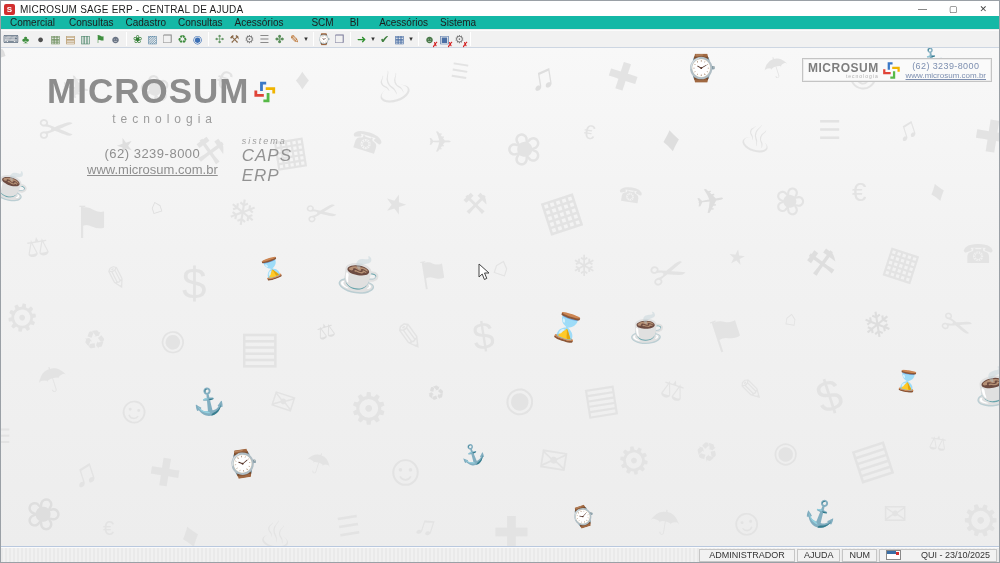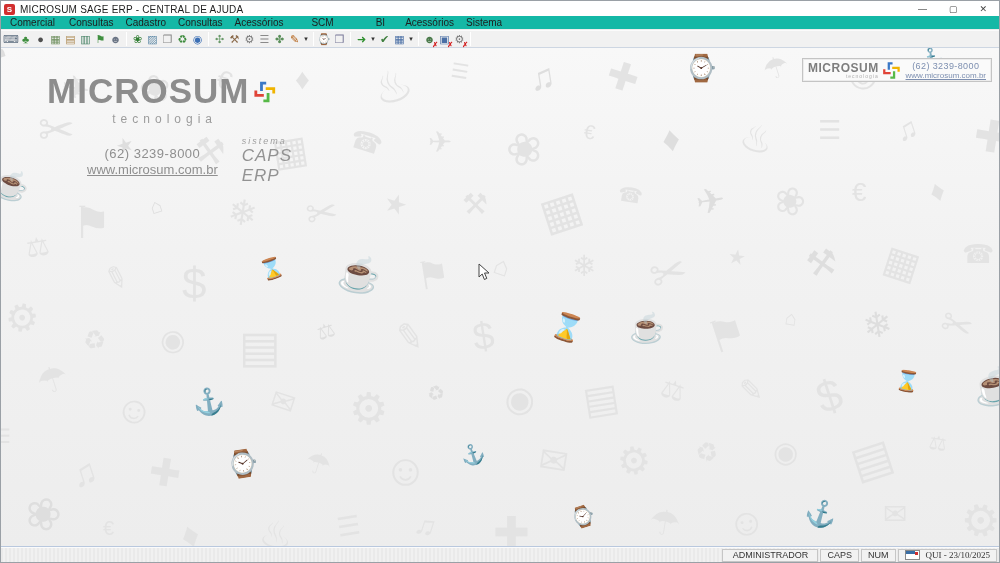--- a/index.html
+++ b/index.html
@@ -75,21 +75,21 @@
 
   
   .statusbar { height:15px; flex:0 0 auto; background:#efefef;
                background-image:repeating-linear-gradient(90deg, #eaeaea 0 2px, #f1f1f1 2px 4px);
                border-top:1px solid #fbfbfb; display:flex; align-items:center;
                justify-content:flex-end; padding-right:2px; gap:2px; }
   .sb-panel { height:13px; border:1px solid #c6c6c6; background:#f2f2f2; font-size:9px;
               color:#333; display:flex; align-items:center; justify-content:center;
               padding:0 6px; white-space:nowrap; }
   .sb-user { width:96px; }
-  .sb-date { gap:6px;font-family:Liberation Serif, serif; }
+  .sb-date { gap:20px; }
   .cal-icon { width:15px; height:10px; border:1px solid #8a8a8a; background:#fff; position:relative; }
   .cal-icon::before { content:""; position:absolute; left:0; top:0; width:9px; height:3px; background:#3a6ea5; }
   .cal-icon::after { content:""; position:absolute; right:1px; top:1px; width:3px; height:3px; background:#d22f2f; }
 </style>
 </head>
 <body>
 
 <div class="window">
 
   <div class="titlebar">
@@ -102,21 +102,21 @@
     </div>
   </div>
 
   <div class="menubar">
       <span class="menu-item">Comercial</span>
       <span class="menu-item" style="margin-left: 2px;">Consultas</span>
       <span class="menu-item">Cadastro</span>
       <span class="menu-item">Consultas</span>
       <span class="menu-item">Acessórios</span>
       <span class="menu-item" style="margin-left: 16px;">SCM</span>
-      <span class="menu-item" style="margin-left: 30px;">BI</span>
+      <span class="menu-item" style="margin-left: 4px;">BI</span>
       <span class="menu-item" style="margin-left: 8px;">Acessórios</span>
       <span class="menu-item">Sistema</span>
     </div>
 
   <div class="toolbar">
       <span class="tb-icon" style="color: rgb(90, 107, 125);">⌨</span>
       <span class="tb-icon" style="color: rgb(62, 142, 62);">♣</span>
       <span class="tb-icon" style="color: rgb(79, 79, 79);">●</span>
       <span class="tb-icon" style="color: rgb(110, 143, 94);">▦</span>
       <span class="tb-icon" style="color: rgb(176, 141, 87);">▤</span>
@@ -302,21 +302,21 @@
       </div>
     </div>
 
     <svg class="cursor" viewBox="0 0 12 18">
       <path d="M1 1 L1 14 L4.2 11 L6.4 16.5 L8.8 15.4 L6.5 10 L11 10 Z" fill="#ffffff" stroke="#444444" stroke-width="1"></path>
     </svg>
   </div>
 
   <div class="statusbar">
     <div class="sb-panel sb-user">ADMINISTRADOR</div>
-    <div class="sb-panel">CAPS</div>
+    <div class="sb-panel">AJUDA</div>
     <div class="sb-panel">NUM</div>
     <div class="sb-panel sb-date">
       <span class="cal-icon"></span>
       <span>QUI - 23/10/2025</span>
     </div>
   </div>
 
 </div>
 
 </body></html>

